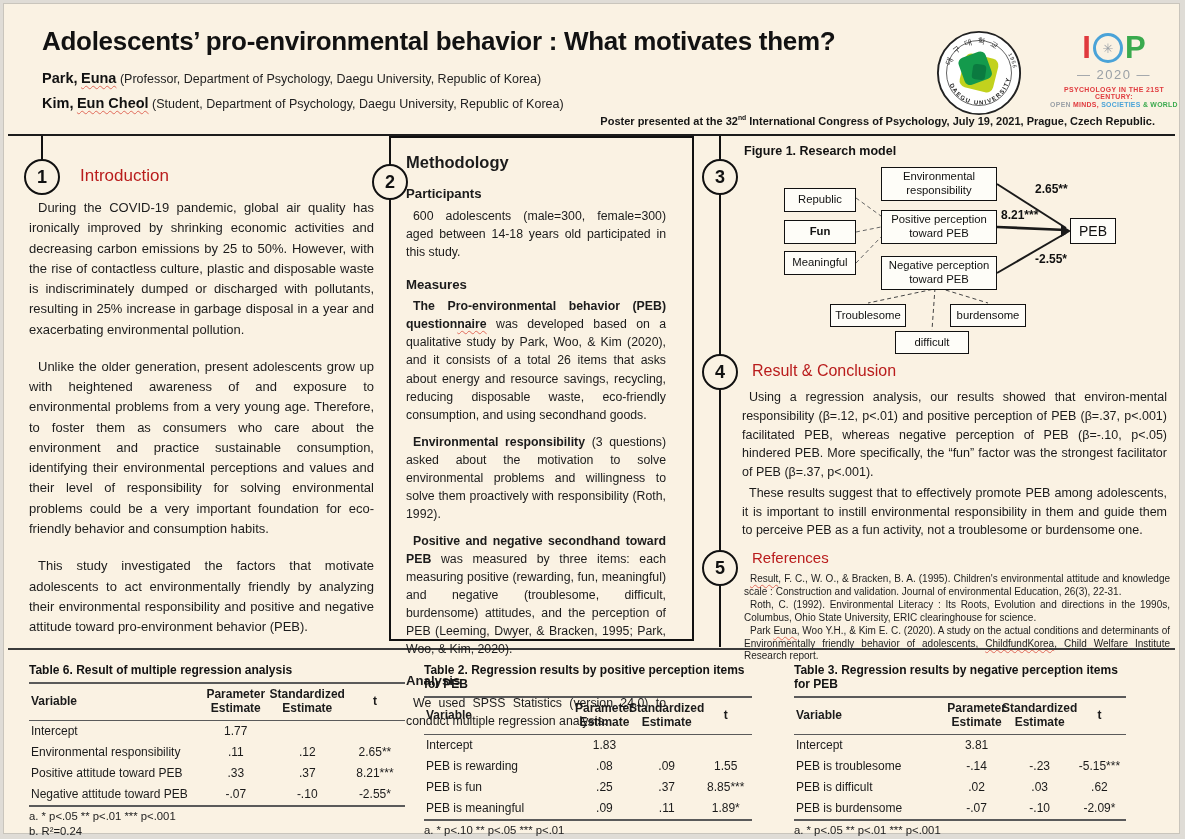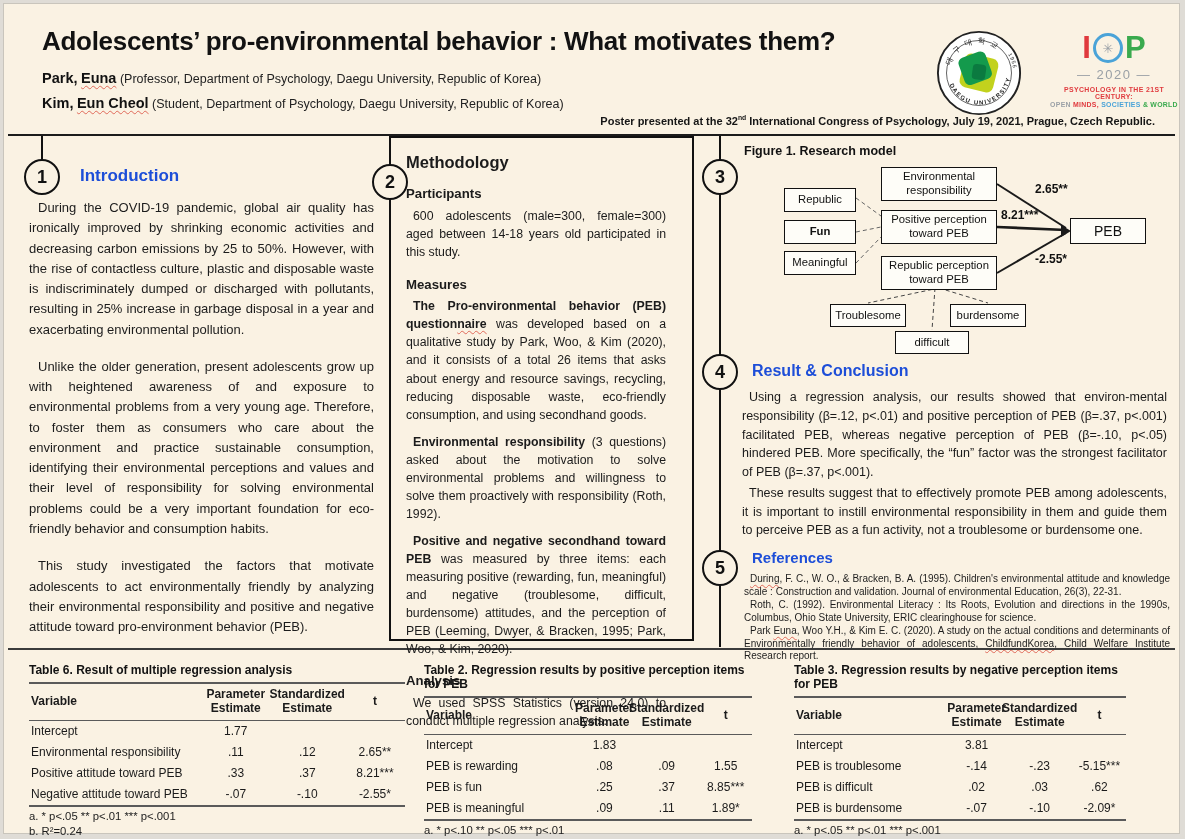--- a/index.html
+++ b/index.html
@@ -31,21 +31,21 @@
   .icp-tag1{font-size:6.9px;font-weight:bold;color:#e03a3e;letter-spacing:0.4px;margin-top:4px;}
   .icp-tag2{font-size:6.9px;font-weight:bold;letter-spacing:0.3px;margin-top:1px;}
   .icp-w1{color:#9aa0a6;} .icp-w2{color:#e03a3e;} .icp-w3{color:#4aa3d8;} .icp-w4{color:#3aaa4e;}
   
   .numcircle{
     width:36px;height:36px;border:2px solid #111;border-radius:50%;
     background:#faf2e3;display:flex;align-items:center;justify-content:center;
     font-size:18px;font-weight:bold;color:#111;box-sizing:border-box;z-index:3;
   }
   .stem{width:2px;background:#111;z-index:1;}
-  .sec-head{font-size:17px;font-weight:bold;color:#1d4ed8;}
+  .sec-head{font-size:17px;font-weight:normal;color:#b91c1c;}
   .body-col{font-size:13px;line-height:1.56;text-align:justify;color:#1c1c1c;}
   .body-col p{margin:0 0 17px 0;text-indent:9px;}
   .method-box{border:2px solid #111;background:#faf2e3;box-sizing:border-box;z-index:2;}
   .method-inner{padding:12px 26px 6px 15px;font-size:12.3px;line-height:1.47;text-align:justify;}
   .method-inner .mh{font-size:16.5px;font-weight:bold;margin:0 0 10px 0;text-align:left;text-indent:0;}
   .method-inner .sh{font-size:13.2px;font-weight:bold;margin:10px 0 3px 0;text-align:left;text-indent:0;}
   .method-inner p{margin:0 0 9px 0;text-indent:7px;}
   .b{font-weight:bold;}
   
   .fig-cap{font-size:12.5px;font-weight:bold;color:#121212;}
@@ -169,39 +169,39 @@
       <line x1="258" y1="42" x2="327" y2="86" stroke="#1a1a1a" stroke-width="2"></line>
       <line x1="258" y1="85" x2="327" y2="88" stroke="#1a1a1a" stroke-width="2.6"></line>
       <line x1="258" y1="131" x2="327" y2="91" stroke="#1a1a1a" stroke-width="2"></line>
       <polygon points="332,89 322,83 322,95" fill="#1a1a1a"></polygon>
     </svg>
     <div class="fbox" style="left:45px;top:46px;width:72px;height:24px;">Republic</div>
     <div class="fbox b" style="left:45px;top:78px;width:72px;height:24px;">Fun</div>
     <div class="fbox" style="left:45px;top:109px;width:72px;height:24px;">Meaningful</div>
     <div class="fbox" style="left:142px;top:25px;width:116px;height:34px;">Environmental responsibility</div>
     <div class="fbox" style="left:142px;top:68px;width:116px;height:34px;">Positive perception toward PEB</div>
-    <div class="fbox" style="left:142px;top:114px;width:116px;height:34px;">Republic perception toward PEB</div>
-    <div class="fbox" style="left:331px;top:76px;width:76px;height:26px;font-size:14px;">PEB</div>
+    <div class="fbox" style="left:142px;top:114px;width:116px;height:34px;">Negative perception toward PEB</div>
+    <div class="fbox" style="left:331px;top:76px;width:46px;height:26px;font-size:14px;">PEB</div>
     <div class="fbox" style="left:91px;top:162px;width:76px;height:23px;">Troublesome</div>
     <div class="fbox" style="left:211px;top:162px;width:76px;height:23px;">burdensome</div>
     <div class="fbox" style="left:156px;top:189px;width:74px;height:23px;">difficult</div>
     <div class="flabel" style="left:296px;top:40px;">2.65**</div>
     <div class="flabel" style="left:262px;top:66px;">8.21***</div>
     <div class="flabel" style="left:296px;top:110px;">-2.55*</div>
   </div>
 
   <div class="abs sec-head" style="left:748px;top:358px;font-size:16px;">Result &amp; Conclusion</div>
   <div class="abs result-body" style="left:738px;top:384px;width:425px;">
     <p>Using a regression analysis, our results showed that environ-mental responsibility (β=.12, p&lt;.01) and positive perception of PEB (β=.37, p&lt;.001) facilitated PEB, whereas negative perception of PEB (β=-.10, p&lt;.05) hindered PEB. More specifically, the “fun” factor was the strongest facilitator of PEB (β=.37, p&lt;.001).</p>
     <p>These results suggest that to effectively promote PEB among adolescents, it is important to instill environmental responsibility in them and guide them to perceive PEB as a fun activity, not a troublesome or burdensome one.</p>
   </div>
 
   <div class="abs sec-head" style="left:748px;top:545px;font-size:15px;">References</div>
   <div class="abs refs-body" style="left:740px;top:569px;width:426px;">
-    <p><span class="sq">During</span><span>, F. C., W. O., &amp; Bracken, B. A. (1995). Children's environmental attitude and knowledge scale : Construction and validation. Journal of environmental Education, 26(3), 22-31.</span></p>
+    <p><span class="sq">Result</span><span>, F. C., W. O., &amp; Bracken, B. A. (1995). Children's environmental attitude and knowledge scale : Construction and validation. Journal of environmental Education, 26(3), 22-31.</span></p>
     <p>Roth, C. (1992). Environmental Literacy : Its Roots, Evolution and directions in the 1990s, Columbus, Ohio State University, ERIC clearinghouse for science.</p>
     <p><span>Park </span><span class="sq">Euna</span><span>, Woo Y.H., &amp; Kim E. C. (2020). A study on the actual conditions and determinants of Environmentally friendly behavior of adolescents, </span><span class="sq">ChildfundKorea</span><span>, Child Welfare Institute Research report.</span></p>
   </div>
 
   <div class="abs hr-bottom"></div>
 
   <div class="abs rtable" style="left:25px;top:659px;width:376px;">
     <div class="ttitle">Table 6. Result of multiple regression analysis</div>
     <div class="tgrid tg1">
       <div class="th var">Variable</div>

